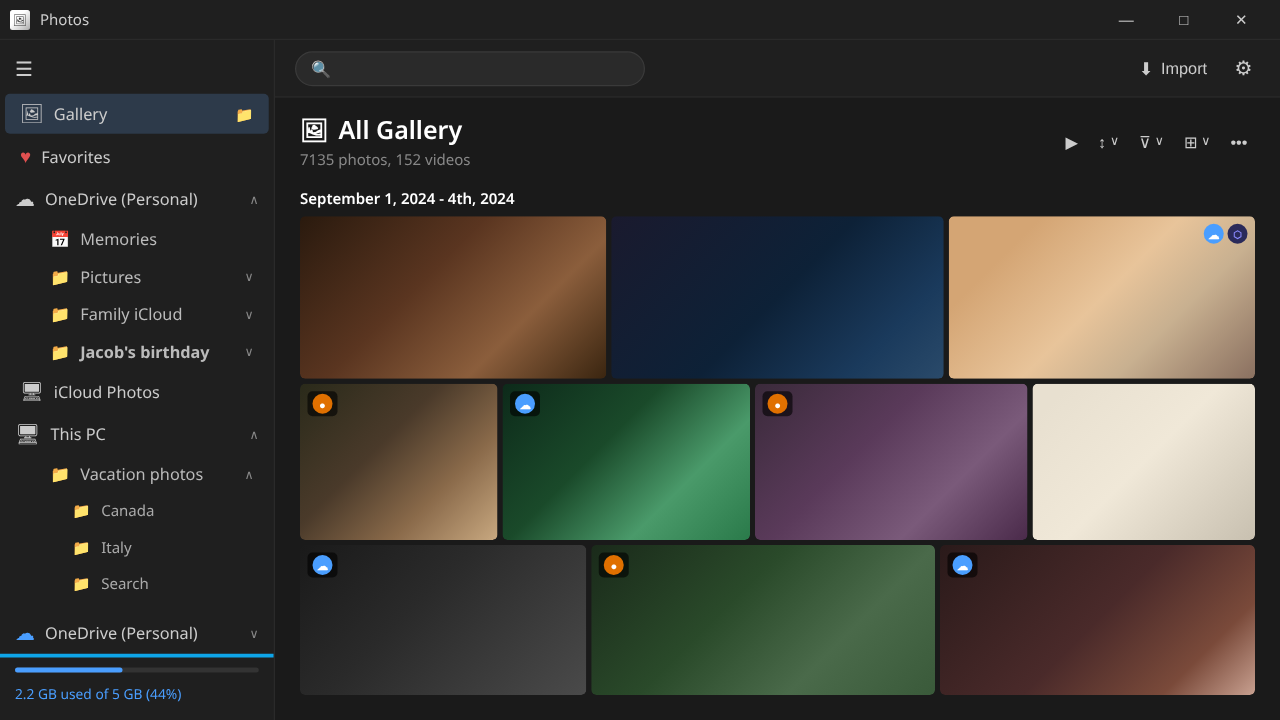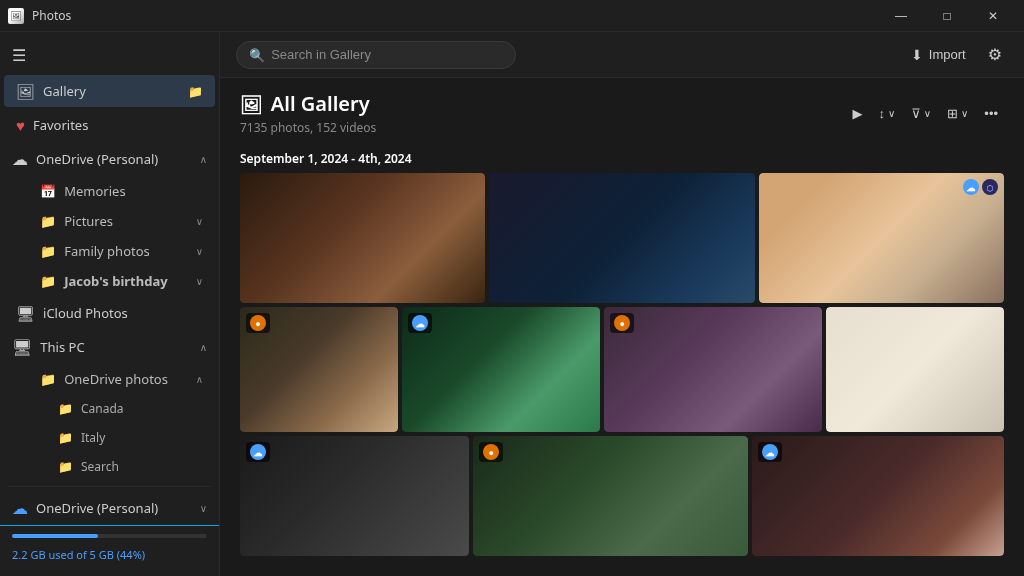--- a/index.html
+++ b/index.html
@@ -135,21 +135,21 @@
 
     .sidebar-divider {
       height: 1px;
       background: #2a2a2a;
       margin: 4px 8px;
     }
 
     .storage-bar-container {
       padding: 8px 12px;
       margin-top: auto;
-      border-top: 1px solid #0ea5e9;
+      border-top: 3px solid #0ea5e9;
     }
     .storage-bar {
       height: 4px;
       background: #333;
       border-radius: 2px;
       margin-bottom: 4px;
     }
     .storage-bar-fill {
       height: 100%;
       background: #4a9eff;
@@ -421,21 +421,21 @@
     </div>
 
     <div class="sidebar-sub-item">
       <span>📁</span>
       <span style="flex:1;">Pictures</span>
       <span style="font-size:10px; color:#888;">∨</span>
     </div>
 
     <div class="sidebar-sub-item">
       <span>📁</span>
-      <span style="flex:1;">Family photos</span>
+      <span style="flex:1;">Family iCloud</span>
       <span style="font-size:10px; color:#888;">∨</span>
     </div>
 
     <div class="sidebar-sub-item">
       <span>📁</span>
       <span style="flex:1;font-weight:bold;">Jacob's birthday</span>
       <span style="font-size:10px; color:#888;">∨</span>
     </div>
 
     <div class="sidebar-item">
@@ -444,21 +444,21 @@
     </div>
 
     <div class="sidebar-section-header">
       <span style="font-size:16px;">🖥</span>
       <span style="flex:1; font-size:13px;">This PC</span>
       <span style="font-size:10px; color:#888;">∧</span>
     </div>
 
     <div class="sidebar-sub-item">
       <span>📁</span>
-      <span style="flex:1;">OneDrive photos</span>
+      <span style="flex:1;">Vacation photos</span>
       <span style="font-size:10px; color:#888;">∧</span>
     </div>
 
     <div class="sidebar-sub-sub-item">
       <span>📁</span>
       <span>Canada</span>
     </div>
 
     <div class="sidebar-sub-sub-item">
       <span>📁</span>
@@ -487,21 +487,20 @@
       <span class="storage-text">2.2 GB used of 5 GB (44%)</span>
     </div>
 
   </div>
 
   <div class="main-content">
 
     <div class="top-bar">
       <div class="search-bar">
         <span style="color:#888; font-size:13px;">🔍</span>
-        <input type="text" placeholder="Search in Gallery" style="">
       </div>
       <div class="top-bar-actions">
         <button class="import-btn">
           <span style="font-size:14px;">⬇</span>
           <span>Import</span>
         </button>
         <button class="icon-btn">
           <span>⚙</span>
         </button>
       </div>

